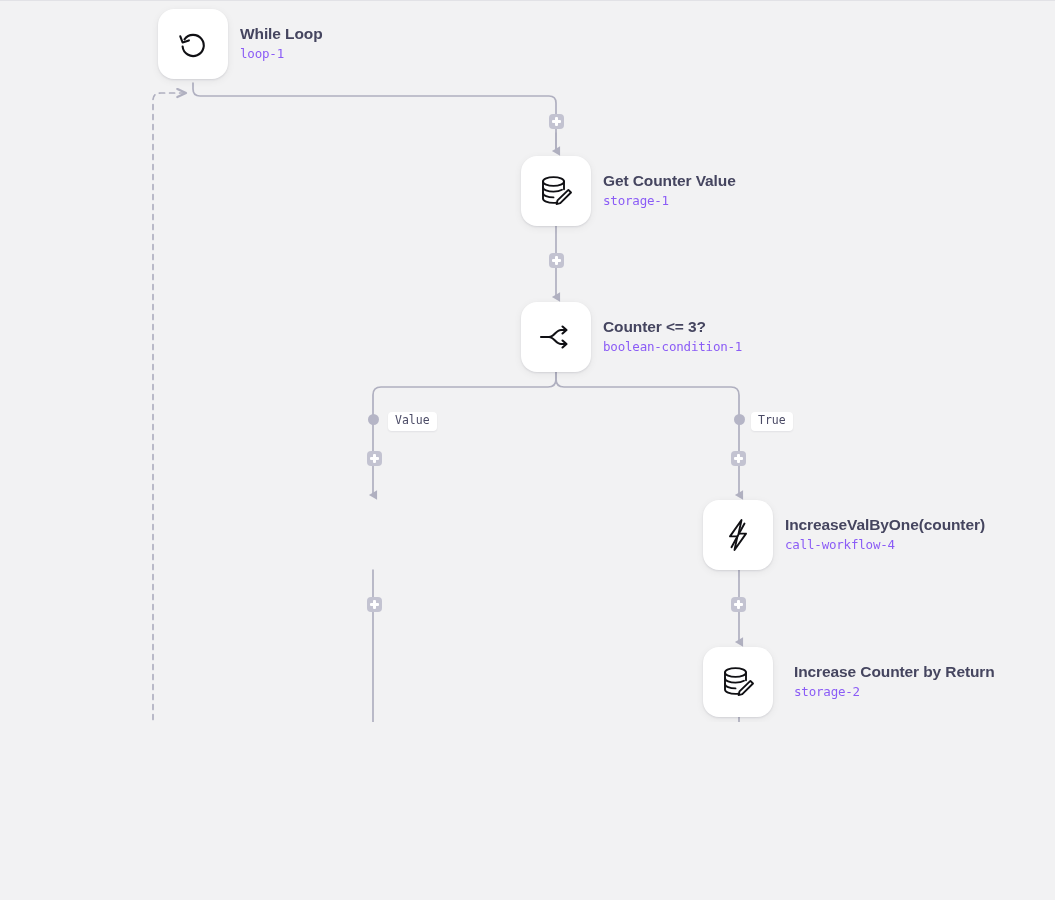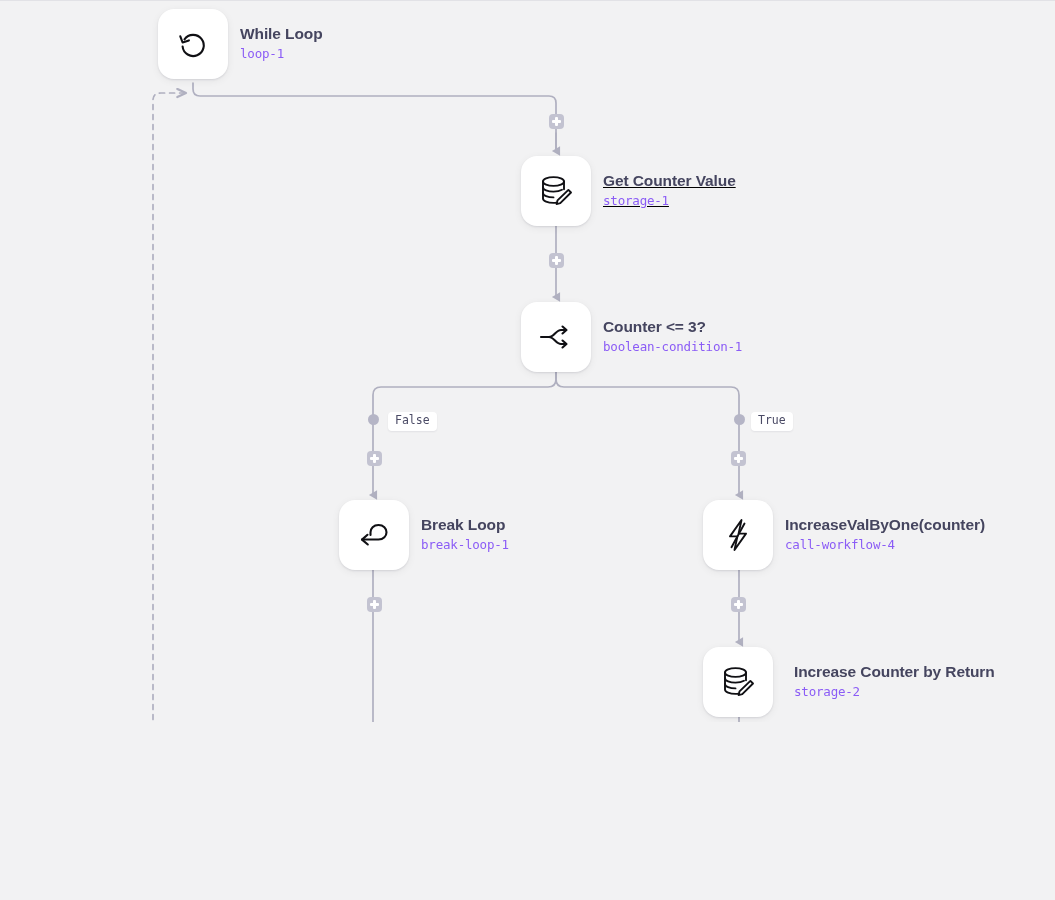--- a/index.html
+++ b/index.html
@@ -195,21 +195,21 @@
           <path d="M7.3,12.3 L9.6,18.5 L15.9,16.4"></path>
         </svg>
       </span>
     </div>
     <div class="node-text">
       <div class="node-title">While Loop</div>
       <div class="node-sub">loop-1</div>
     </div>
   </div>
 
-  <div class="node" style="left:521px; top:155px;text-decoration:underline;">
+  <div class="node" style="left:521px; top:155px;">
     <div class="node-icon">
       <span>
         <svg width="42" height="42" viewBox="0 0 42 42" fill="none" stroke="#101014" stroke-width="1.9" stroke-linecap="round" stroke-linejoin="round">
           <ellipse cx="18.5" cy="11.5" rx="10.5" ry="4.4"></ellipse>
           <path d="M8,11.5 L8,28.5 C8,30.9 12.7,32.9 18.5,32.9 C19.6,32.9 20.6,32.8 21.6,32.7"></path>
           <path d="M29,11.5 L29,19.2"></path>
           <path d="M8,17.2 C8,19.6 12.7,21.6 18.5,21.6 C22,21.6 25.1,20.9 27,19.8"></path>
           <path d="M8,23 C8,25.4 12.7,27.4 18.5,27.4"></path>
           <path d="M33.4,19.9 L36,22.5 L25.3,33.2 L21.6,34.1 L22.5,30.4 Z"></path>
         </svg>
@@ -231,34 +231,20 @@
           <path d="M27.5,24.5 L31.5,28 L27.5,31.5"></path>
         </svg>
       </span>
     </div>
     <div class="node-text">
       <div class="node-title">Counter &lt;= 3?</div>
       <div class="node-sub">boolean-condition-1</div>
     </div>
   </div>
 
-  <div class="node" style="left:339px; top:499px;">
-    <div class="node-icon">
-      <span>
-        <svg width="42" height="42" viewBox="0 0 42 42" fill="none" stroke="#101014" stroke-width="2.1" stroke-linecap="round" stroke-linejoin="round">
-          <path d="M9,25.5 L25.5,25.5 C30.5,25.5 33.5,22 33.5,18.2 C33.5,14.4 30.5,11 25.5,11 C20.5,11 17.5,14.4 17.5,18.2 L17.5,21"></path>
-          <path d="M14.5,20.8 L9,25.6 L14.8,30.5"></path>
-        </svg>
-      </span>
-    </div>
-    <div class="node-text">
-      <div class="node-title">Break Loop</div>
-      <div class="node-sub">break-loop-1</div>
-    </div>
-  </div>
 
   <div class="node" style="left:703px; top:499px;">
     <div class="node-icon">
       <span>
         <svg width="42" height="42" viewBox="0 0 42 42" fill="none" stroke="#101014" stroke-width="1.9" stroke-linecap="round" stroke-linejoin="round">
           <path d="M24.5,6 L13,22.4 L20.4,22.4 L17.5,36 L29,19.6 L21.6,19.6 Z"></path>
           <path d="M27.5,9.5 L14.5,33.2"></path>
         </svg>
       </span>
     </div>
@@ -281,21 +267,21 @@
         </svg>
       </span>
     </div>
     <div class="node-text">
       <div class="node-title">Increase Counter by Return</div>
       <div class="node-sub">storage-2</div>
     </div>
   </div>
 
   <div class="branch-dot" style="left:367.5px; top:413px;"></div>
-  <div class="branch-label" style="left:388px; top:411px;">False</div>
+  <div class="branch-label" style="left:388px; top:411px;">Value</div>
 
   <div class="branch-dot" style="left:733.5px; top:413px;"></div>
   <div class="branch-label" style="left:751px; top:411px;">True</div>
 
   <div class="plus" style="left:549px; top:113px;"></div>
   <div class="plus" style="left:549px; top:252px;"></div>
   <div class="plus" style="left:367px; top:450px;"></div>
   <div class="plus" style="left:731px; top:450px;"></div>
   <div class="plus" style="left:367px; top:596px;"></div>
   <div class="plus" style="left:731px; top:596px;"></div>

